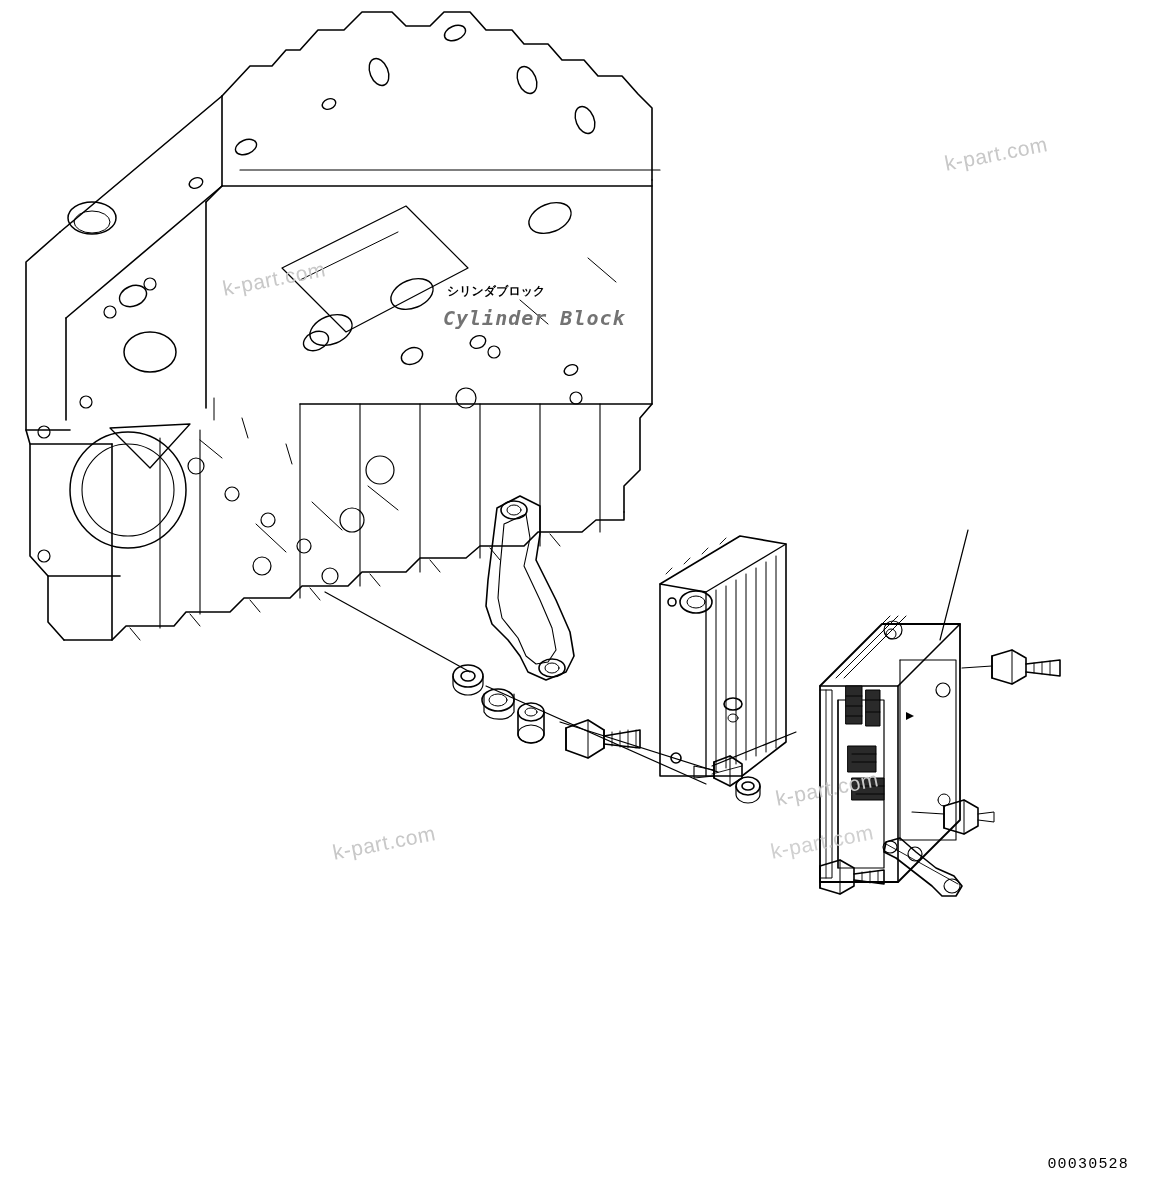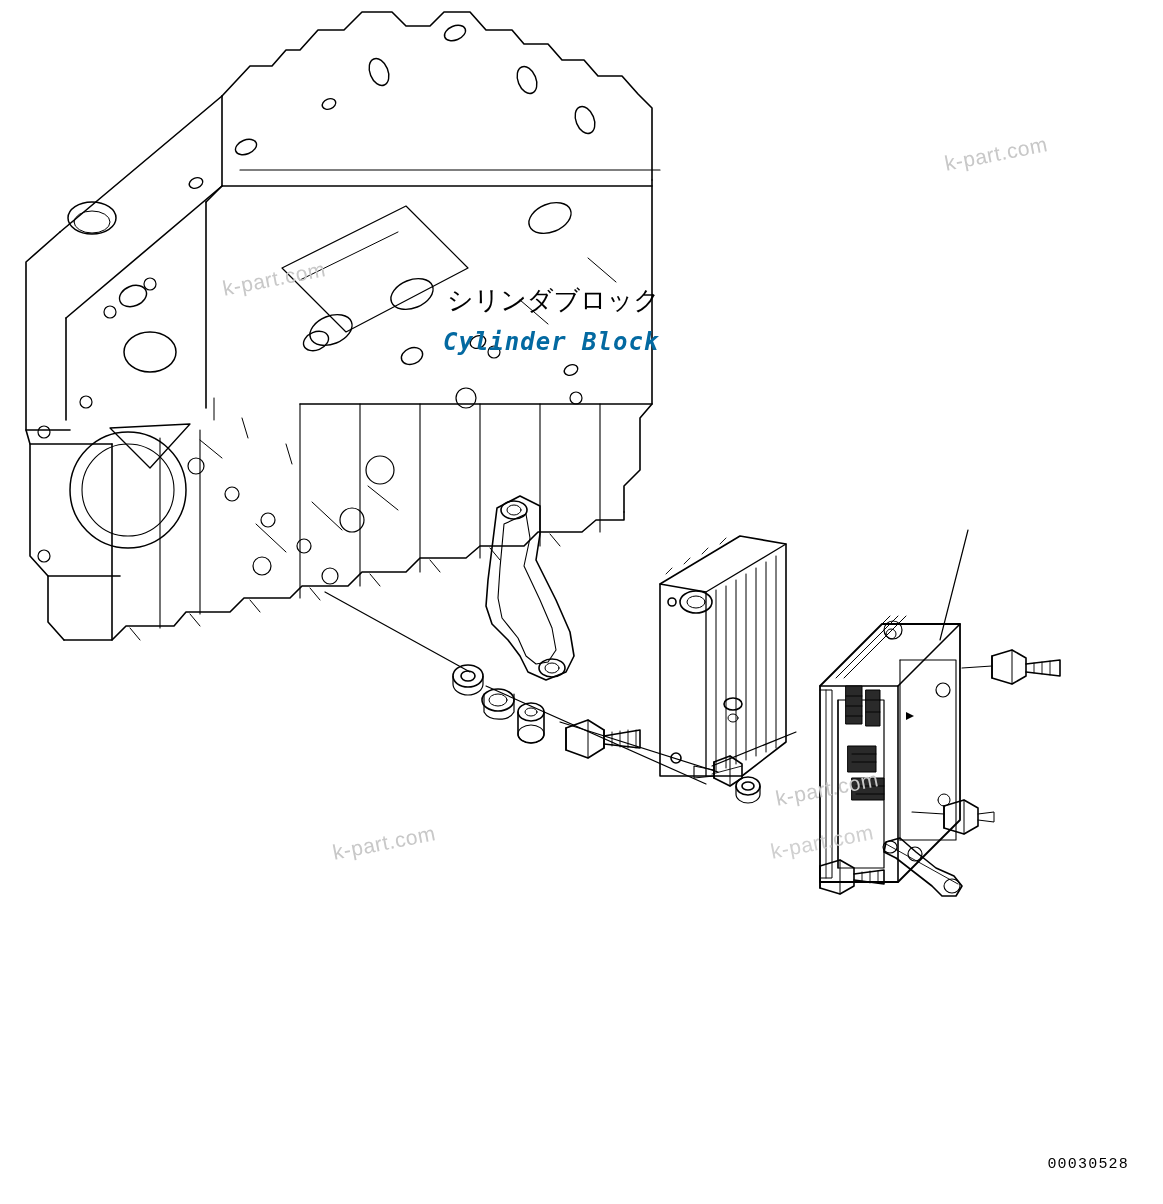--- a/index.html
+++ b/index.html
@@ -45,34 +45,34 @@
     font-family: "Liberation Mono", monospace;
     font-size: 15px;
     letter-spacing: 1.2px;
     color: #000000;
   }
   .label-jp {
     position: absolute;
     left: 447px;
     top: 283px;
     font-family: "DejaVu Sans", sans-serif;
-    font-size: 26px;
-    font-weight: normal;
+    font-size: 12px;
+    font-weight: bold;
     color: #000;
     white-space: nowrap;
   }
   .label-en {
     position: absolute;
     left: 443px;
-    top: 328px;
+    top: 306px;
     font-family: "DejaVu Sans Mono", monospace;
-    font-size: 24px;
+    font-size: 20px;
     font-weight: bold;
     font-style: italic;
-    color: #0369a1;
+    color: #737373;
     white-space: nowrap;
     letter-spacing: 1px;
   }
 </style>
 </head>
 <body>
 
 <div id="page">
 
   <svg id="diagram-svg" viewBox="0 0 1163 1204">

